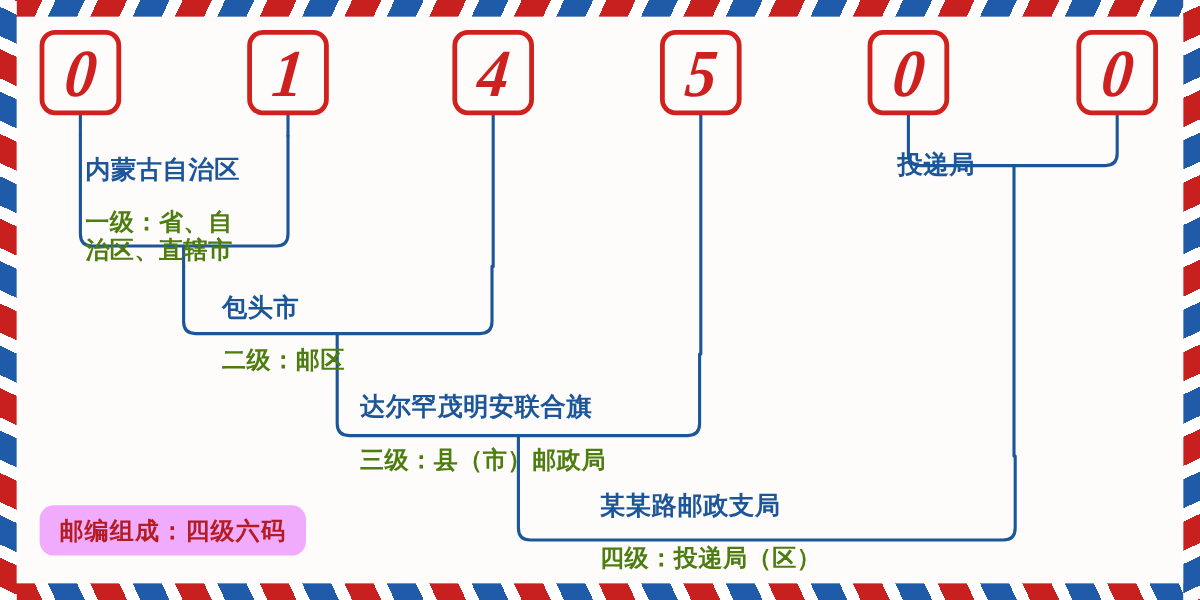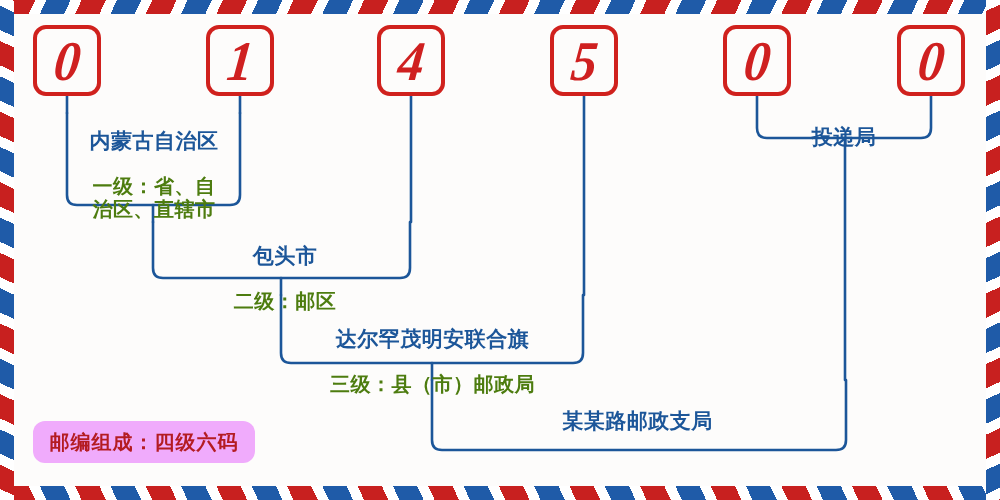--- a/index.html
+++ b/index.html
@@ -117,21 +117,20 @@
   
   #wires {
     position: absolute;
     inset: 0;
     z-index: 9;
   }
 
   
   .label-group {
     position: absolute;
-    text-align: center;
     line-height: 1.18;
     white-space: pre-line;
   }
   .label-title {
     color: #1c5699;
     font-weight: 700;
     font-size: 21px;
     font-family: "Liberation Serif", "DejaVu Serif", serif;
     letter-spacing: 0.5px;
   }
@@ -240,23 +239,24 @@
       <div class="label-sub">三级：县（市）邮政局</div>
     </div>
 
     <div class="label-group" style="left:185px; top:225px; width:200px;">
       <div class="label-title">包头市</div>
       <div class="label-sub">二级：邮区</div>
     </div>
 
     <div class="label-group" style="left:500px; top:390px; width:275px;">
       <div class="label-title">某某路邮政支局</div>
-    </div>
-
-    <div class="label-group" style="left:768px; top:106px; width:152px;">
+      <div class="label-sub">四级：投递局（区）</div>
+    </div>
+
+    <div class="label-group" style="left:748px; top:106px; width:152px;">
       <div class="label-title">投递局</div>
     </div>
 
     <div id="footer-badge">
       <span class="badge-text">邮编组成：四级六码</span>
     </div>
 
   </div>
 </div>
 

